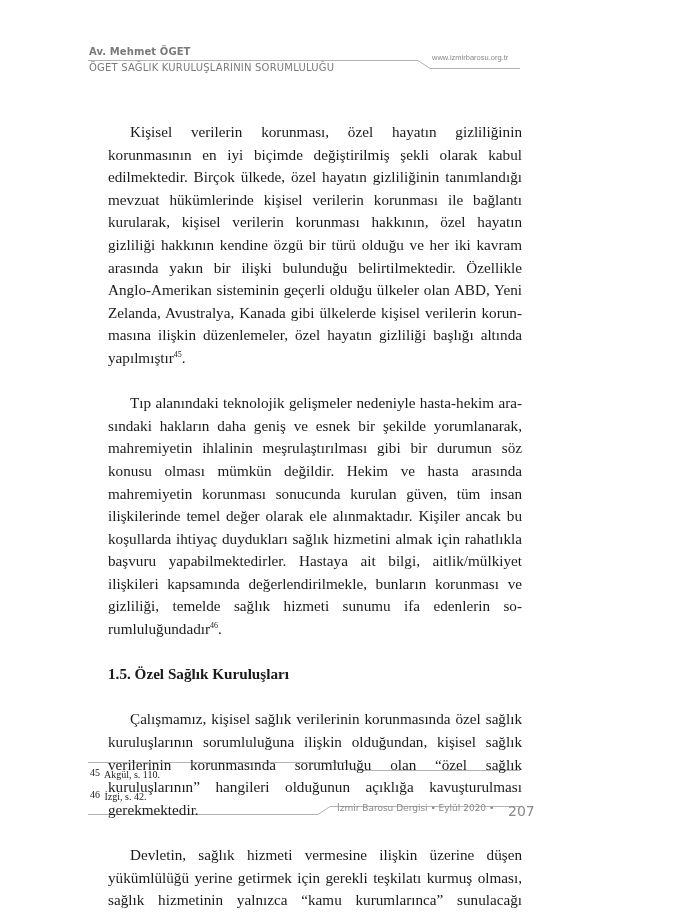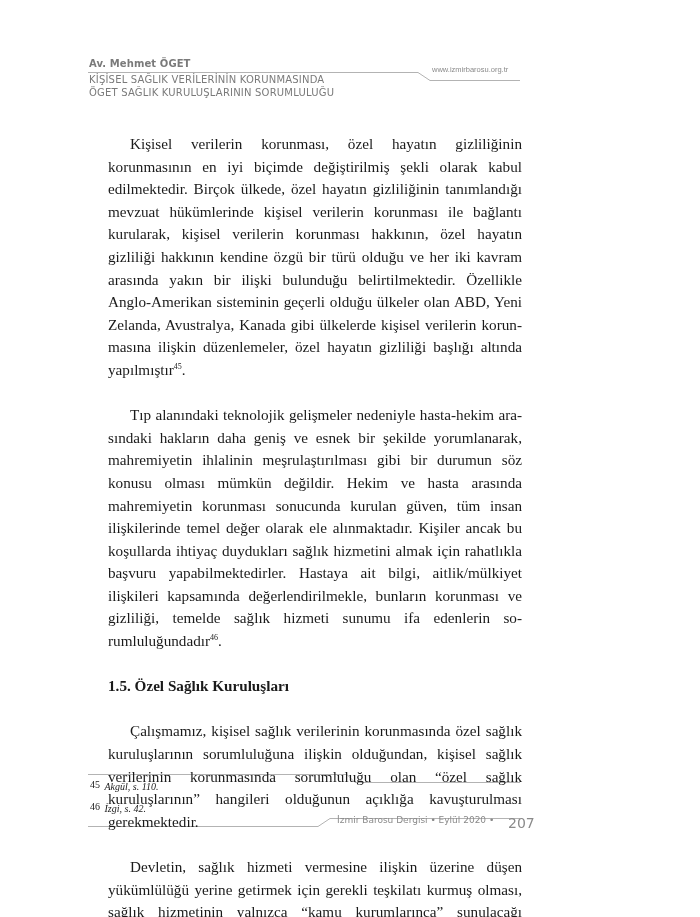--- a/index.html
+++ b/index.html
@@ -1,17 +1,17 @@
 <!DOCTYPE html>
 <html><head>
   <meta charset="utf-8">
   <style>
     html, body { margin: 0; padding: 0; background: #ffffff; }
     body { width: 700px; height: 917px; position: relative; overflow: hidden; }
-    .page { position: absolute; left: 0; top: 12px; width: 700px; height: 766px; background: #fff; }
+    .page { position: absolute; left: 0; top: 0; width: 700px; height: 766px; background: #fff; }
 
     .hdr-author {
       position: absolute; left: 89px; top: 46px;
       font-family: "DejaVu Sans", sans-serif; font-size: 10px; font-weight: bold;
       color: #7a7a7a; letter-spacing: 0.1px;
     }
     .hdr-title {
       position: absolute; left: 89px; top: 61px;
       font-family: "DejaVu Sans", sans-serif; font-size: 10px;
       color: #7a7a7a; line-height: 13px; letter-spacing: 0.2px;
@@ -37,39 +37,38 @@
     }
     sup { font-size: 8px; line-height: 0; vertical-align: 6px; }
 
     .footnotes {
       position: absolute; left: 90px; top: 766px;
       font-family: "Liberation Serif", serif; font-size: 10px; color: #1a1a1a;
       line-height: 14px;
     }
     .fn { margin-bottom: 6px; }
     .fn-num { font-size: 10px; vertical-align: 2px; margin-right: 2px; }
-    .fn-text { font-size: 10px; font-style: italic; }
+    .fn-text { font-size: 10px; }
 
     .footer-journal {
       position: absolute; left: 337px; top: 803px;
       font-family: "DejaVu Sans", sans-serif; font-size: 9px; color: #8a8a8a;
     }
     .footer-page {
       position: absolute; left: 508px; top: 803px;
       font-family: "DejaVu Sans", sans-serif; font-size: 14px; color: #8a8a8a;
     }
   </style>
 </head>
 <body>
 
 <div class="page">
 
   <div class="hdr-author">Av. Mehmet ÖGET</div>
   <div class="hdr-title">
-    <div>KİŞİSEL SAĞLIK VERİLERİNİN KORUNMASINDA</div>
     <div>ÖGET SAĞLIK KURULUŞLARININ SORUMLULUĞU</div>
   </div>
   <div class="hdr-url">www.izmirbarosu.org.tr</div>
 
   <svg class="rule" width="700" height="917">
 
     <polyline points="88,60.5 418,60.5 430,68.5 520,68.5" fill="none" stroke="#a0a0a0" stroke-width="0.8"></polyline>
 
     <polyline points="88,762.5 347,762.5 355,770.5 520,770.5" fill="none" stroke="#a0a0a0" stroke-width="0.8"></polyline>
 

